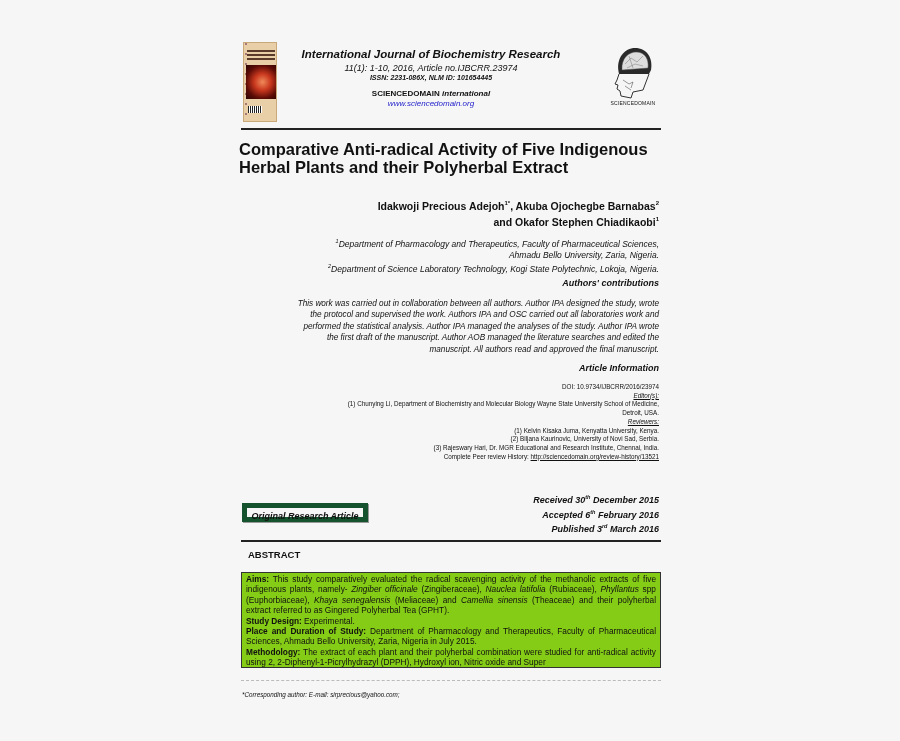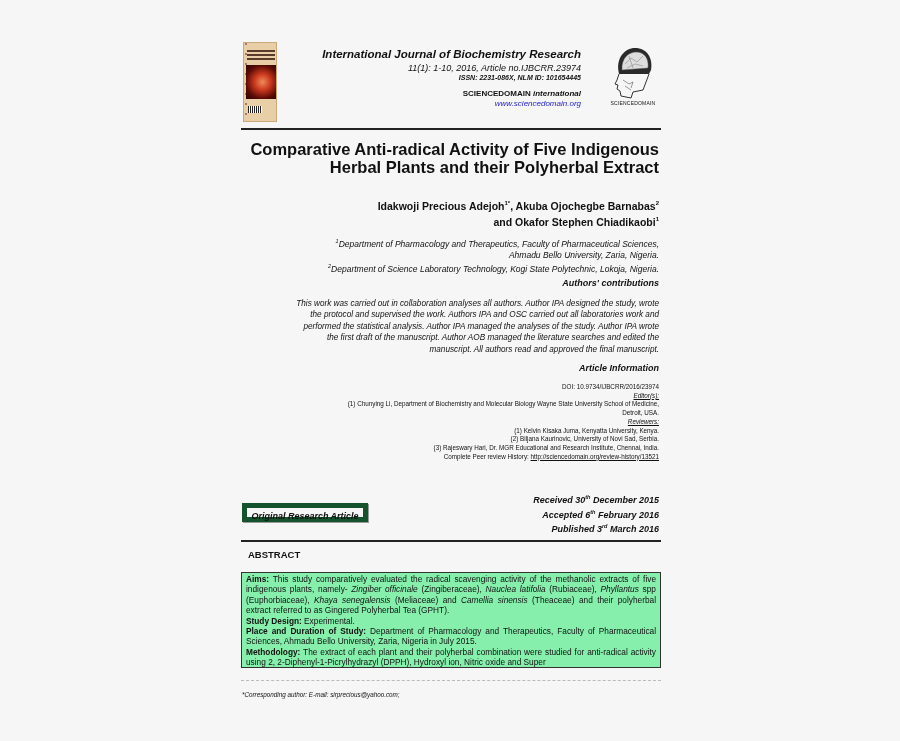--- a/index.html
+++ b/index.html
@@ -19,34 +19,34 @@
       position: absolute; left: 2px; top: 22px; width: 30px; height: 34px;
       background: radial-gradient(circle at 55% 50%, #f08a5a 0%, #c9381e 35%, #5a0b06 70%, #2a0402 100%);
     }
     .cover .cv-bar {
       position: absolute; left: 4px; top: 63px; width: 14px; height: 7px;
       background: repeating-linear-gradient(90deg, #222 0 1px, #fff 1px 2px);
     }
     .cover .cv-dots { position:absolute; left:1px; top:0; width:2px; height:100%;
       background: repeating-linear-gradient(180deg, #a77 0 2px, transparent 2px 10px); }
 
-    .journal { position: absolute; left: 40px; top: 8px; width: 300px; text-align: right; }
+    .journal { position: absolute; left: 40px; top: 8px; width: 300px; text-align: center; }
     .j-name { font-size: 11.5px; font-weight: bold; font-style: italic; line-height: 13px; }
     .j-vol { font-size: 9px; font-weight: normal; font-style: italic; margin-top: 2px; }
     .j-issn { font-size: 7px; font-weight: bold; font-style: italic; margin-top: 1px; }
     .j-pub { font-size: 8px; font-weight: bold; margin-top: 8px; }
     .j-pub i { font-style: italic; }
     .j-url { font-size: 8px; font-style: italic; color: #2222cc; margin-top: 1px; }
 
     .logo { position: absolute; left: 368px; top: 4px; width: 48px; height: 62px; }
     .logo-cap { position:absolute; bottom:0; left:0; width:100%; font-size:5px; text-align:center; letter-spacing:0.2px; }
 
     .rule-top { position: absolute; left: 0; top: 88px; width: 420px; height: 2px; background: #222; }
 
-    .title { position: absolute; right: 2px; top: 100px; width: 420px; text-align: right;
+    .title { position: absolute; right: 2px; top: 100px; width: 420px; text-align: left;
       font-size: 16.5px; font-weight: bold; line-height: 18px; }
     .authors { position: absolute; right: 2px; top: 157px; text-align: right;
       font-size: 10.5px; font-weight: bold; line-height: 13px; }
     .authors sup { font-size: 6px; }
 
     .affil { position: absolute; right: 2px; top: 196px; text-align: right;
       font-size: 8.5px; font-style: italic; line-height: 11px; }
     .affil sup { font-size: 5.5px; }
 
     .contrib-h { position: absolute; right: 2px; top: 238px; font-size: 9px; font-weight: bold; font-style: italic; }
@@ -63,21 +63,21 @@
       text-align: center; line-height: 17px; box-shadow: 1px 1px 0 #999; }
     .dates { position: absolute; right: 2px; top: 452px; text-align: right; font-size: 9px;
       font-weight: bold; font-style: italic; line-height: 11.5px; }
     .dates sup { font-size: 5.5px; }
 
     .rule-mid { position: absolute; left: 0; top: 500px; width: 420px; height: 2px; background: #222; }
     .abstract-h { position: absolute; left: 7px; top: 509px; font-size: 9.5px; font-weight: bold; }
 
     .abs-box { position: absolute; left: 0; top: 532px; width: 420px; height: 96px;
       border: 1px solid #333; padding: 1px 4px; font-size: 8.3px; line-height: 10.4px;
-      text-align: justify; overflow: hidden; background: #86efac; }
+      text-align: justify; overflow: hidden; background: #84cc16; }
     .abs-box b { font-weight: bold; }
 
     .rule-dash { position: absolute; left: 0; top: 640px; width: 420px; border-top: 1px dashed #bbb; }
     .corr { position: absolute; left: 1px; top: 651px; font-size: 6.3px; font-style: italic; }
   </style>
 </head>
 <body>
 
 <div class="page">
 
@@ -134,21 +134,21 @@
   </div>
 
   <div class="affil">
     <div><sup>1</sup><span>Department of Pharmacology and Therapeutics, Faculty of Pharmaceutical Sciences,</span></div>
     <div>Ahmadu Bello University, Zaria, Nigeria.</div>
     <div><sup>2</sup><span>Department of Science Laboratory Technology, Kogi State Polytechnic, Lokoja, Nigeria.</span></div>
   </div>
 
   <div class="contrib-h">Authors' contributions</div>
   <div class="contrib">
-    <div>This work was carried out in collaboration analyses all authors. Author IPA designed the study, wrote</div>
+    <div>This work was carried out in collaboration between all authors. Author IPA designed the study, wrote</div>
     <div>the protocol and supervised the work. Authors IPA and OSC carried out all laboratories work and</div>
     <div>performed the statistical analysis. Author IPA managed the analyses of the study. Author IPA wrote</div>
     <div>the first draft of the manuscript. Author AOB managed the literature searches and edited the</div>
     <div>manuscript. All authors read and approved the final manuscript.</div>
   </div>
 
   <div class="artinfo-h">Article Information</div>
   <div class="artinfo">
     <div>DOI: 10.9734/IJBCRR/2016/23974</div>
     <div class="u">Editor(s):</div>

